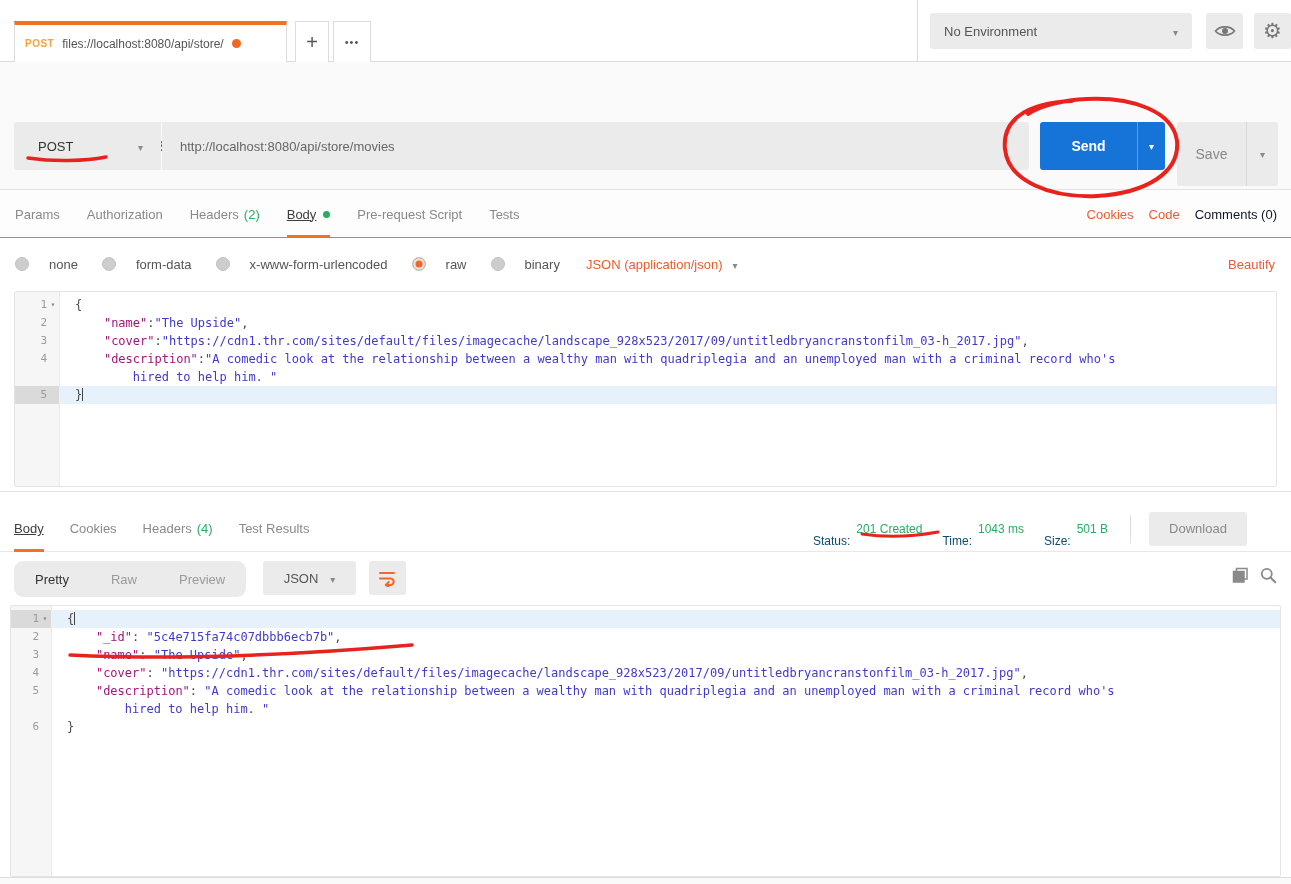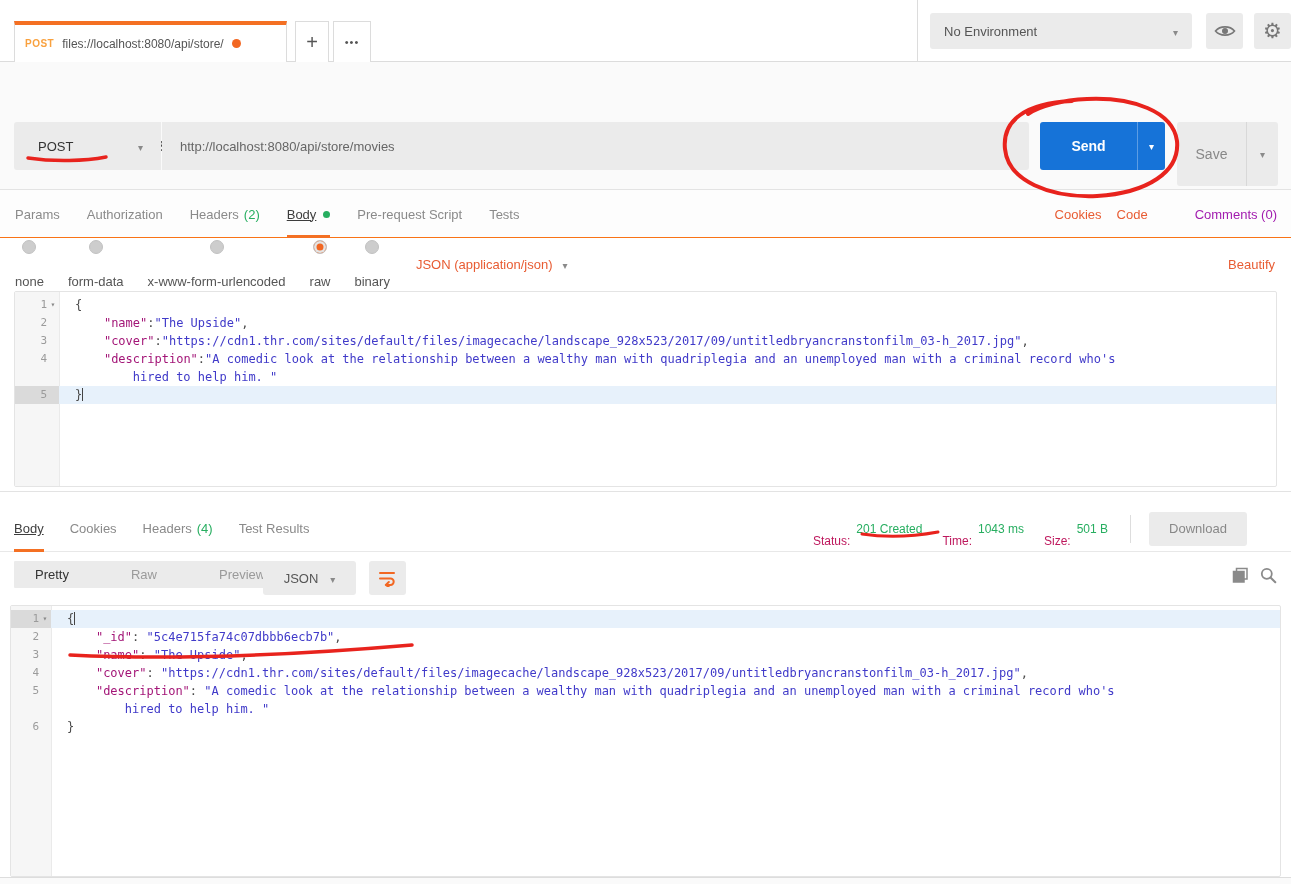--- a/index.html
+++ b/index.html
@@ -47,26 +47,26 @@
 
   
   .reqtabs { left:0; top:190px; width:1291px; height:48px; background:#fdfdfd; border-bottom:1px solid #f97316; }
   .tabs-left { position:absolute; left:15px; top:0; height:48px; display:flex; column-gap:27px; }
   .tabitem { height:48px; display:flex; align-items:center; gap:5px; font-size:13px; color:#8a8a8a; cursor:default; }
   .tabitem.active { color:#3d3d3d; box-shadow: inset 0 -3px 0 #f47023; text-decoration: underline; }
   .t-count { color:#27ae60; }
   .t-dot { width:7px; height:7px; border-radius:50%; background:#27ae60; margin-left:2px; }
   .links-right { position:absolute; right:14px; top:0; height:48px; display:flex; align-items:center; gap:15px; font-size:13px; }
   .linkitem { color:#e85c33; }
-  .linkitem.muted { color:#a21caf;margin-left:32px; }
+  .linkitem.muted { color:#0f172a; }
 
   
   .radiorow { left:0; top:238px; width:1291px; height:52px; background:#fff; }
   .radios { position:absolute; left:15px; top:0; height:52px; display:flex; align-items:center; column-gap:24px; }
-  .radio-item { display:flex; align-items:center; gap:20px; font-size:13px; color:#555;flex-direction:column; }
+  .radio-item { display:flex; align-items:center; gap:20px; font-size:13px; color:#555; }
   .radio { width:14px; height:14px; border-radius:50%; background:#cdcdcd; border:1px solid #c2c2c2; }
   .radio-item.selected .radio { background:#f26722; box-shadow: inset 0 0 0 2.5px #e4e4e4; }
   .ctype { display:flex; align-items:center; gap:10px; color:#e85c33; font-size:13px; margin-left:2px; }
   .beautify { position:absolute; right:16px; top:0; height:52px; display:flex; align-items:center; color:#e85c33; font-size:13px; }
 
   
   .editor { background:#fff; border:1px solid #e4e4e4; border-radius:2px; overflow:hidden;
     font-family:"DejaVu Sans Mono", monospace; font-size:12px; padding-top:4px; }
   .editor::before { content:""; position:absolute; left:0; top:0; bottom:0; width:var(--gw);
     background:#f6f6f6; border-right:1px solid #eaeaea; }
@@ -81,29 +81,29 @@
   .cursor { display:inline-block; width:1px; height:13px; background:#444; vertical-align:-2px; }
   #request-editor { left:14px; top:291px; width:1263px; height:196px; --gw:44px; }
   #response-editor { left:10px; top:605px; width:1271px; height:272px; --gw:40px; }
 
   
   .section-divider { left:0; top:491px; width:1291px; height:1px; background:#e3e3e3; }
   .resptabs { left:0; top:505px; width:1291px; height:47px; background:#fff; border-bottom:1px solid #e8e8e8; }
   .resptabs .tabs-left { left:14px; height:47px; column-gap:26px; }
   .resptabs .tabitem { height:47px; }
   .resp-meta { position:absolute; left:813px; top:0; height:47px; display:flex; align-items:center; font-size:12px; }
-  .meta-label { color:#be185d; margin-right:6px;margin-top:24px; }
+  .meta-label { color:#0c4a6e; margin-right:6px;margin-top:24px; }
   .meta-value { color:#27ae60; }
   .meta-gap { width:20px; }
   .meta-divider { width:1px; height:28px; background:#ddd; margin:0 18px 0 22px; }
   .download-btn { height:34px; background:#ebebeb; border-radius:3px; color:#888; font-size:13px;
     display:flex; align-items:center; padding:16px 20px; }
 
   .resptoolbar { left:0; top:552px; width:1291px; height:53px; background:#fff; }
-  .seg { position:absolute; left:14px; top:9px; height:27px; background:#ebebeb; border-radius:1px; display:flex;gap:20px; }
+  .seg { position:absolute; left:14px; top:9px; height:36px; background:#ebebeb; border-radius:9px; display:flex; }
   .seg-item { padding:0 21px; display:flex; align-items:center; font-size:13px; color:#9a9a9a; }
   .seg-item.active { color:#333; }
   .fmt-select { position:absolute; left:263px; top:9px; width:93px; height:34px; background:#ebebeb; border-radius:3px;
     display:flex; align-items:center; justify-content:center; gap:12px; font-size:13px; color:#555; }
   .wrap-btn { position:absolute; left:369px; top:9px; width:37px; height:34px; background:#ebebeb; border-radius:3px;
     display:flex; align-items:center; justify-content:center; }
   .copy-btn { position:absolute; right:42px; top:15px; }
   .search-btn { position:absolute; right:14px; top:15px; }
 
   .bottom-strip { left:0; top:877px; width:1291px; height:7px; background:#fafafa; border-top:1px solid #ddd; }

